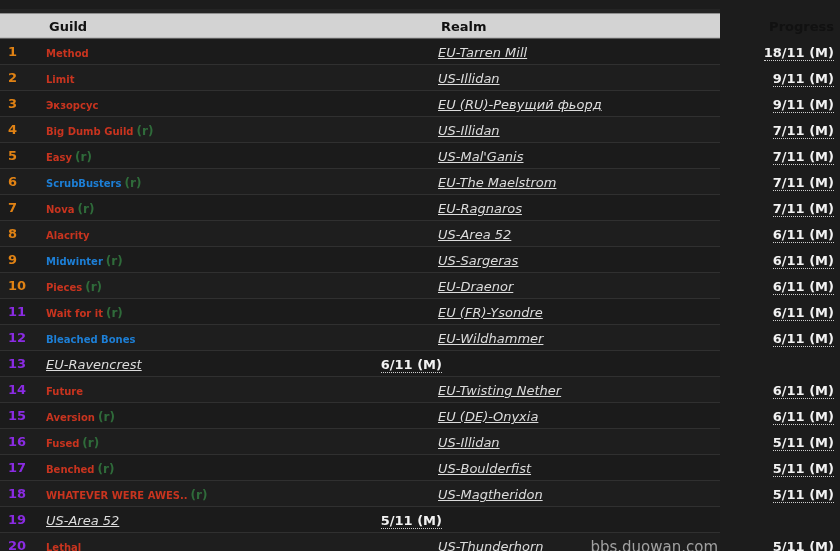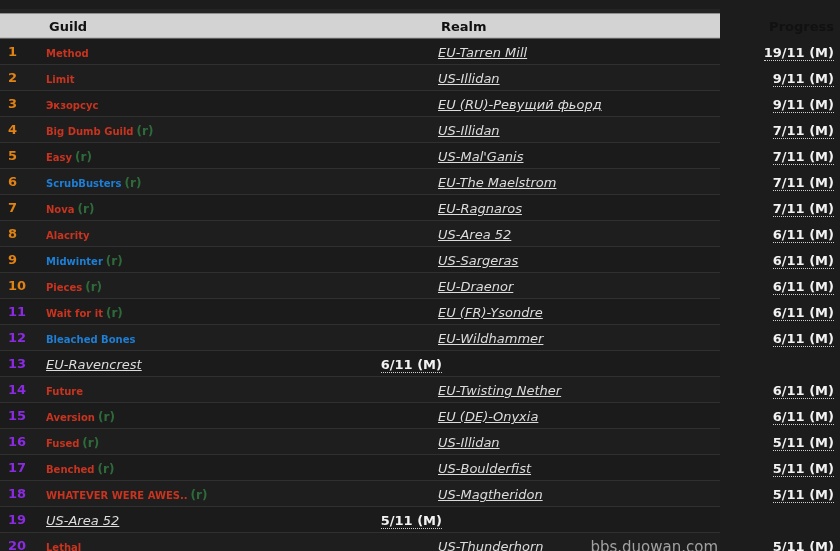--- a/index.html
+++ b/index.html
@@ -131,21 +131,21 @@
     <div class="cell c-guild">Guild</div>
     <div class="cell c-realm">Realm</div>
     <div class="cell c-prog">Progress</div>
   </div>
 
   <div id="rows-container">
       <div class="row">
         <div class="c-rank rank gold">1</div>
         <div class="c-guild"><span class="guild horde">Method</span></div>
         <div class="c-realm"><span class="realm">EU-Tarren Mill</span></div>
-        <div class="c-prog"><span class="progress">19/11 (M)</span></div>
+        <div class="c-prog"><span class="progress">18/11 (M)</span></div>
       </div>
       <div class="row">
         <div class="c-rank rank gold">2</div>
         <div class="c-guild"><span class="guild horde">Limit</span></div>
         <div class="c-realm"><span class="realm">US-Illidan</span></div>
         <div class="c-prog"><span class="progress">9/11 (M)</span></div>
       </div>
       <div class="row">
         <div class="c-rank rank gold">3</div>
         <div class="c-guild"><span class="guild horde">Экзорсус</span></div>

